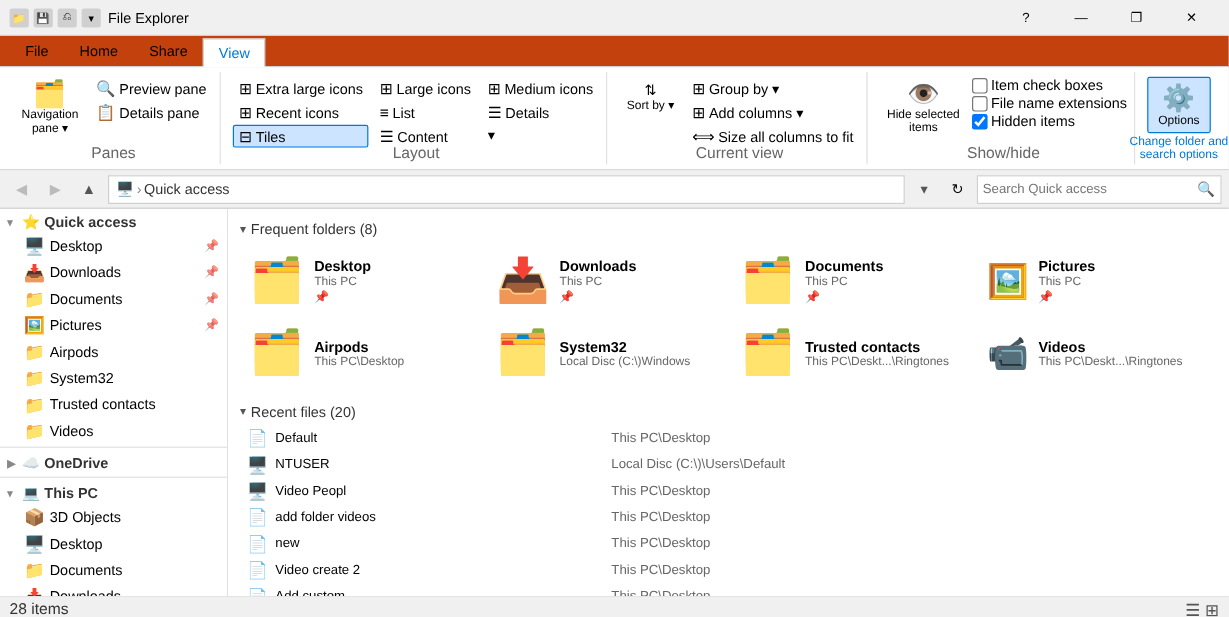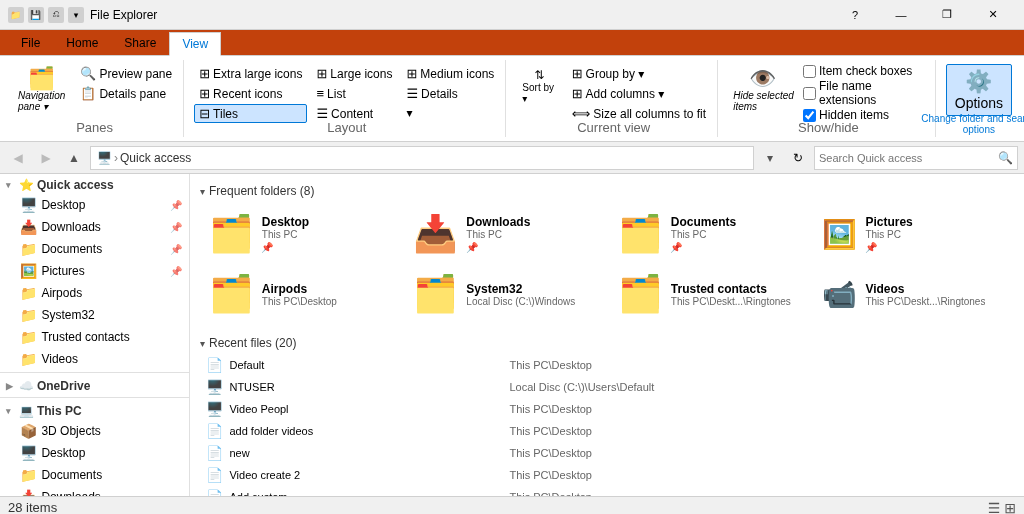--- a/index.html
+++ b/index.html
@@ -22,21 +22,21 @@
     .ribbon-tab { padding: 4px 12px; font-size: 12px; cursor: pointer; border: 1px solid transparent; }
     .ribbon-tab.active { background: white; border: 1px solid #d0d0d0; border-bottom: 1px solid white; margin-bottom: -1px; color: #0078d7; }
 
     
     .ribbon { background: white; border-bottom: 1px solid #d0d0d0; padding: 4px 6px; display: flex; align-items: stretch; gap: 4px; min-height: 82px; }
     .ribbon-group { display: flex; flex-direction: column; align-items: center; border-right: 1px solid #e0e0e0; padding: 0 6px; position: relative; }
     .ribbon-group-label { font-size: 13px; color: #666; position: absolute; bottom: 2px; left: 0; right: 0; text-align: center; }
     .ribbon-group-content { display: flex; flex-direction: row; align-items: flex-start; gap: 4px; flex: 1; padding-bottom: 14px; padding-top: 4px; }
     .ribbon-btn { display: flex; flex-direction: column; align-items: center; padding: 3px 5px; cursor: pointer; border: 1px solid transparent; border-radius: 2px; min-width: 40px; }
     .ribbon-btn .icon { font-size: 22px; line-height: 1; }
-    .ribbon-btn .label { font-size: 10px; white-space: nowrap; font-style: italic; }
+    .ribbon-btn .label { font-size: 10px; text-align: center; white-space: nowrap; }
     .ribbon-col { display: flex; flex-direction: column; gap: 1px; }
     .ribbon-small-btn { display: flex; align-items: center; gap: 3px; padding: 1px 4px; cursor: pointer; border: 1px solid transparent; border-radius: 2px; white-space: nowrap; font-size: 11px; }
     .ribbon-small-btn .icon { font-size: 13px; }
     .ribbon-small-btn.active-tile { background: #cce4ff; border-color: #0078d7; }
     .checkbox-item { display: flex; align-items: center; gap: 3px; font-size: 11px; }
     .checkbox-item input { margin: 0; }
 
     
     .address-bar { display: flex; align-items: center; background: #f0f0f0; padding: 3px 6px; border-bottom: 1px solid #d0d0d0; gap: 4px; height: 32px; }
     .nav-btn { width: 24px; height: 24px; display: flex; align-items: center; justify-content: center; cursor: pointer; border-radius: 2px; font-size: 12px; color: #555; }
@@ -95,21 +95,21 @@
     
     .status-bar { display: flex; align-items: center; justify-content: space-between; background: #f0f0f0; border-top: 1px solid #d0d0d0; height: 22px; padding: 0 8px; }
     .status-text { font-size: 13px; color: #333; }
     .status-right { display: flex; gap: 4px; align-items: center; }
     .view-btn { font-size: 14px; cursor: pointer; color: #555; }
 
     .sort-btn { display: flex; flex-direction: column; align-items: center; padding: 3px 5px; cursor: pointer; border: 1px solid transparent; border-radius: 2px; }
 
     .options-btn { display: flex; flex-direction: column; align-items: center; padding: 4px 8px; cursor: pointer; border: 1px solid #0078d7; background: #cce4ff; border-radius: 2px; min-width: 50px; }
     .options-btn .icon { font-size: 22px; }
-    .options-btn .label { font-size: 14px; }
+    .options-btn .label { font-size: 10px; }
   </style>
 </head>
 <body>
 
 <div class="title-bar">
   <div class="title-bar-left">
     <div class="title-bar-icons">
       <div class="title-bar-icon">📁</div>
       <div class="title-bar-icon">💾</div>
       <div class="title-bar-icon">⎌</div>

